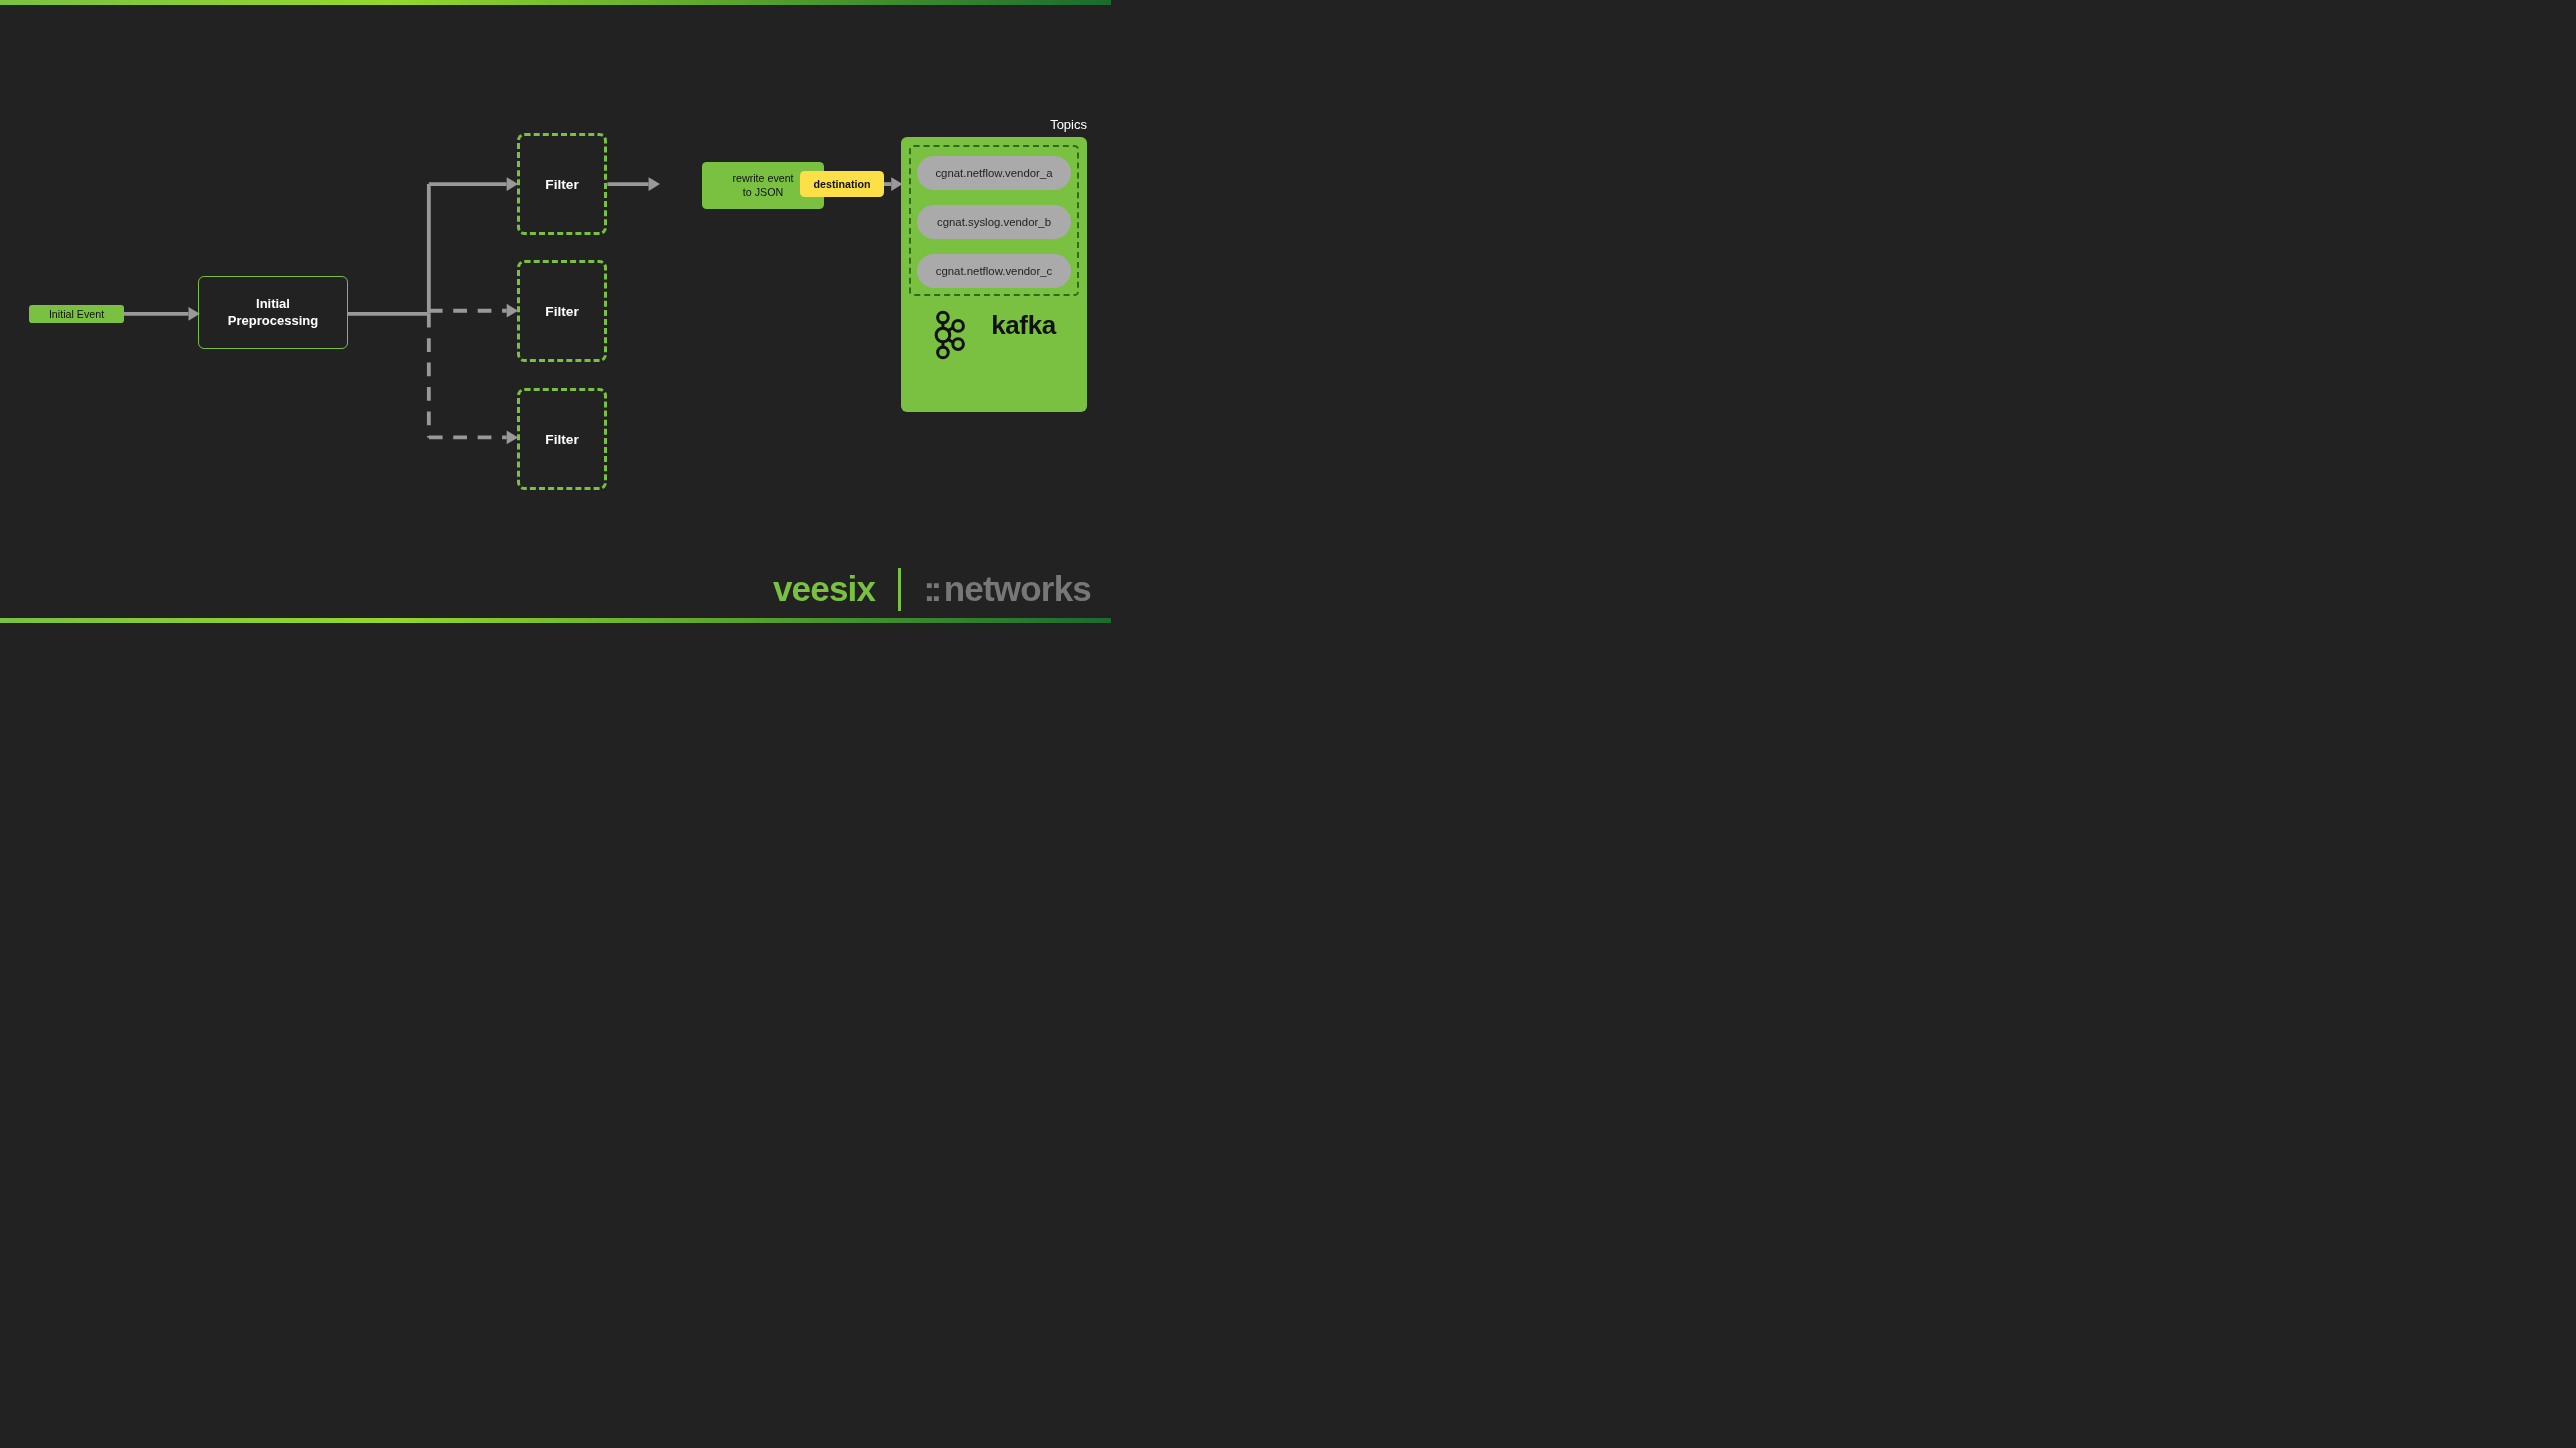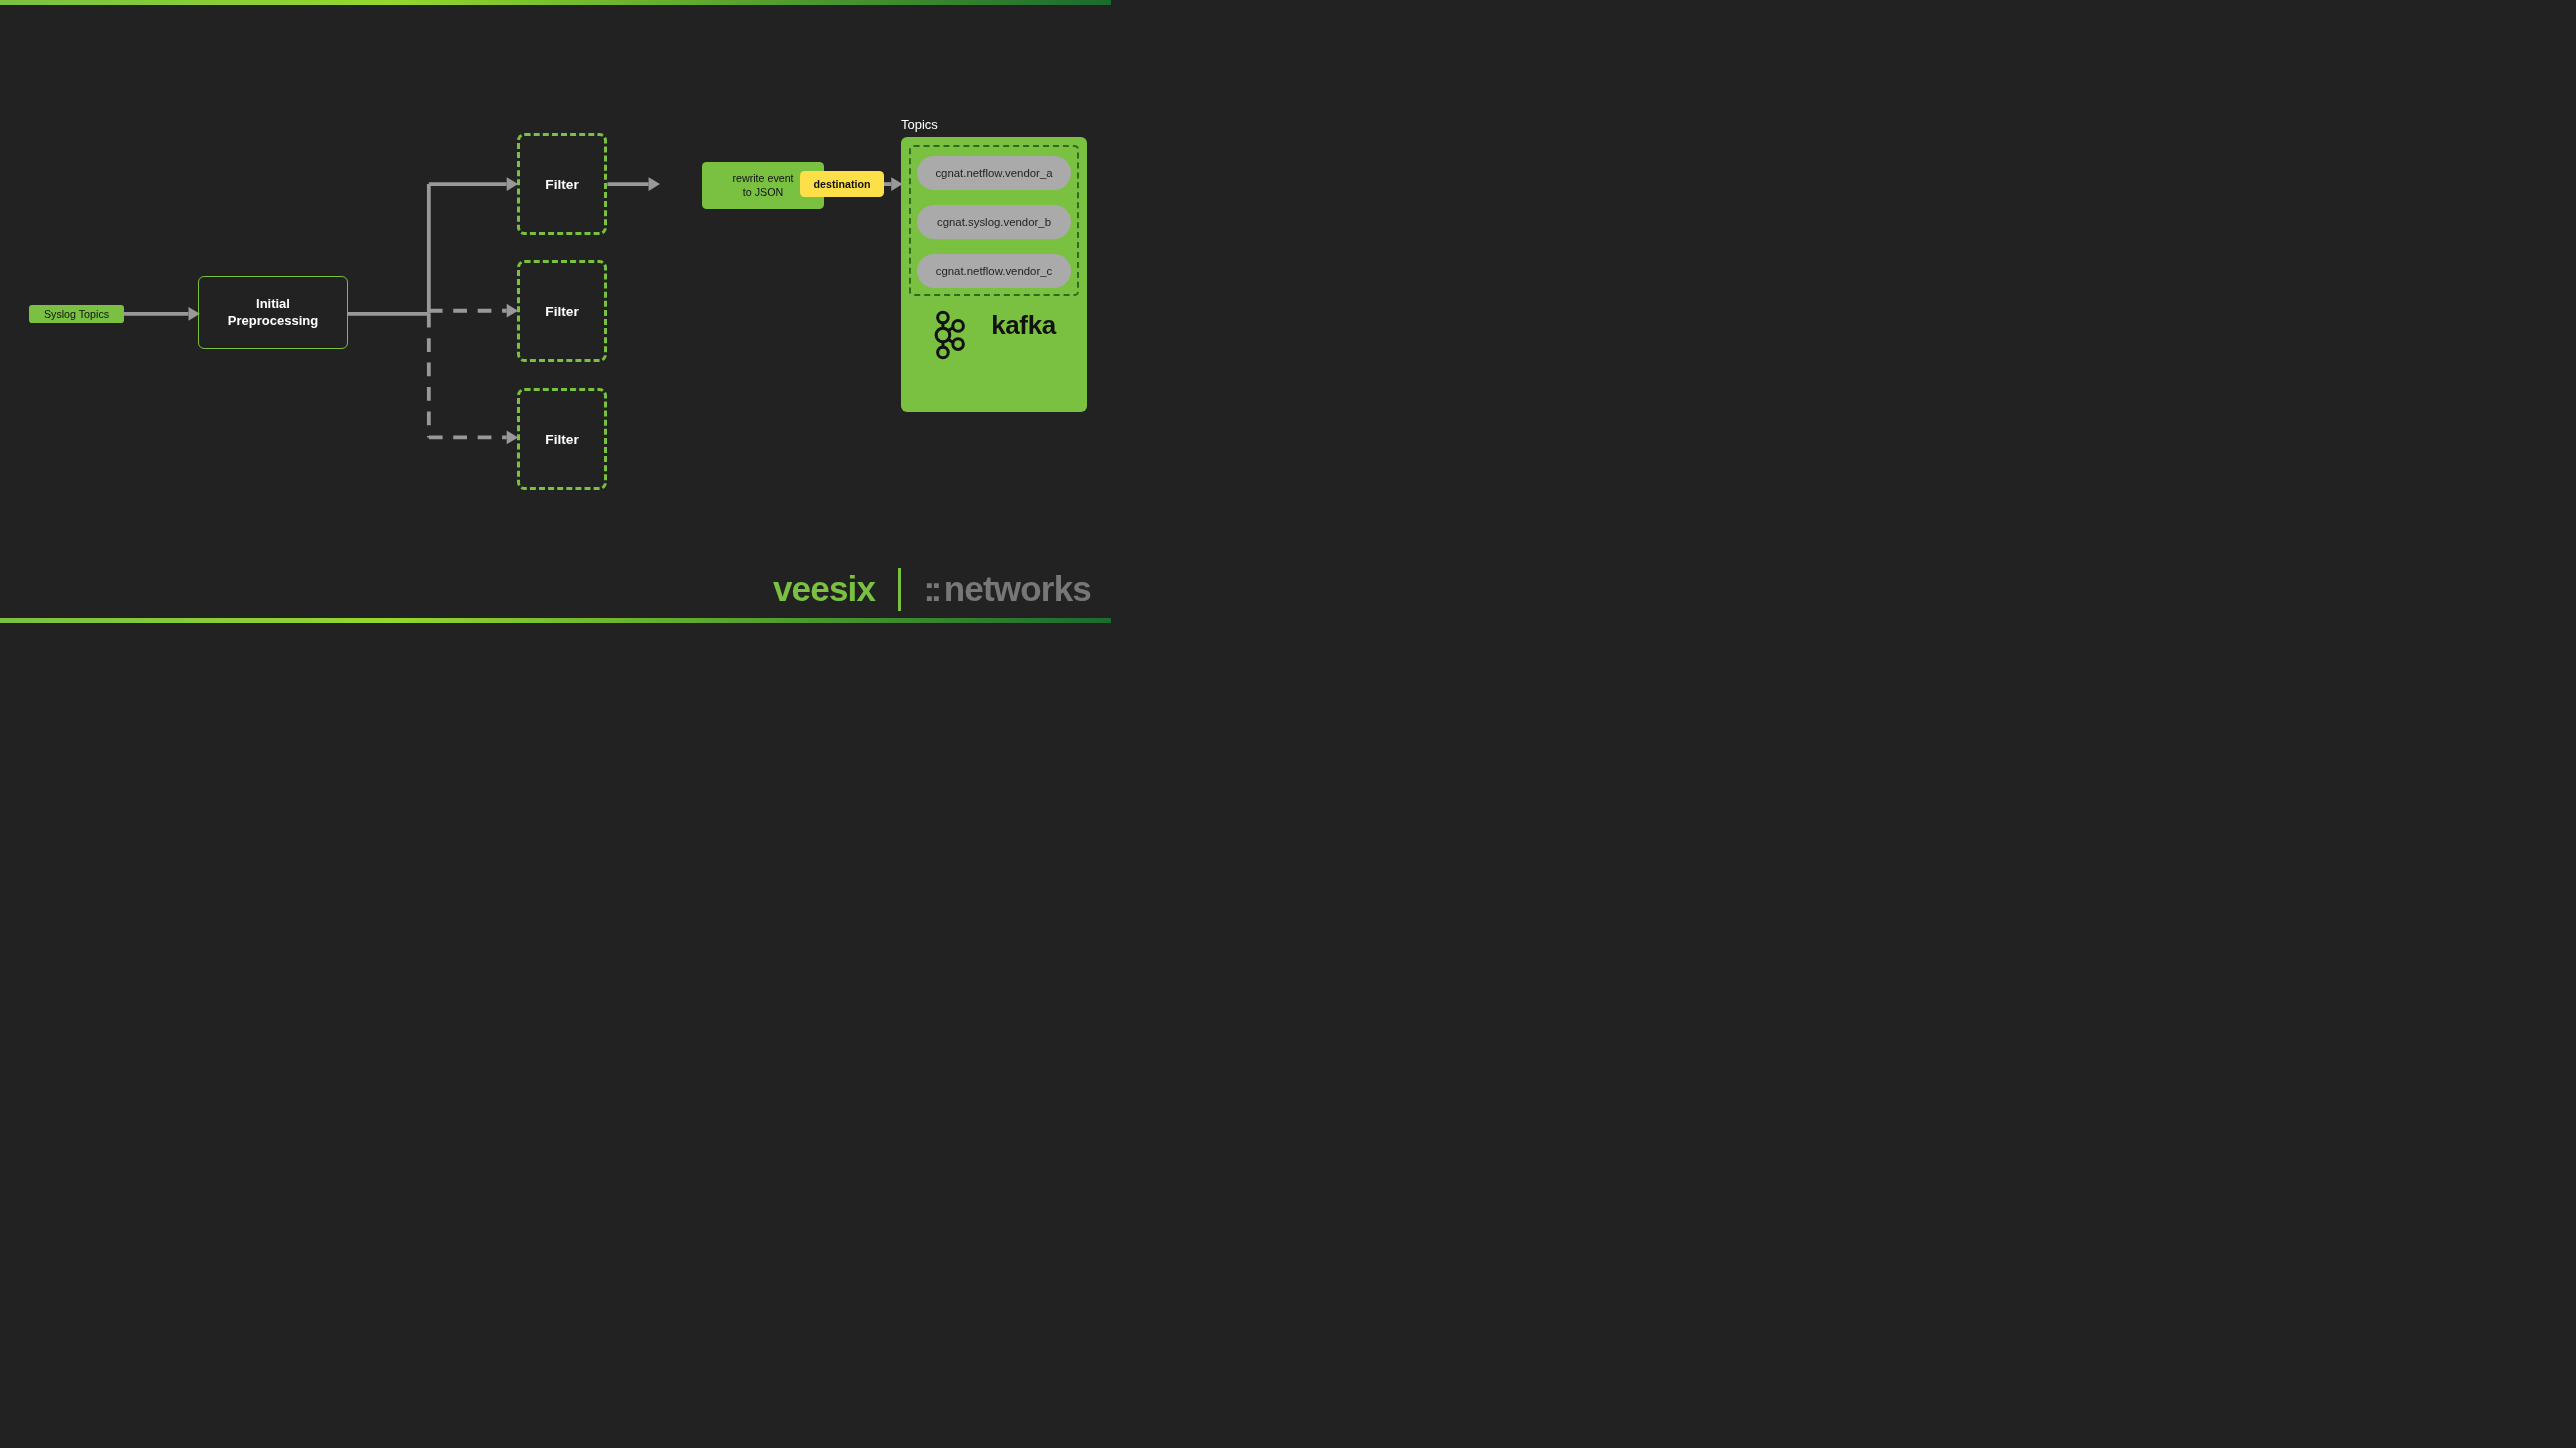--- a/index.html
+++ b/index.html
@@ -107,21 +107,21 @@
     display: flex;
     align-items: center;
     justify-content: center;
   }
 
   
   .topics-label {
     position: absolute;
     left: 901px; top: 117px;
     width: 186px;
-    text-align: left;
+    text-align: right;
     color: #fff;
     font-size: 13px;
     font-weight: 400;
   }
 
   
   .kafka-container {
     position: absolute;
     left: 901px; top: 137px;
     width: 186px; height: 275px;
@@ -238,21 +238,21 @@
     <polygon class="arrowhead" points="850,232 865,241 850,250"></polygon>
 
     <line class="stroke-solid" x1="1022" y1="241" x2="1036" y2="241"></line>
     <polygon class="arrowhead" points="1036,232 1051,241 1036,250"></polygon>
 
     <line class="stroke-solid" x1="1158" y1="241" x2="1168" y2="241"></line>
     <polygon class="arrowhead" points="1168,232 1183,241 1168,250"></polygon>
   </svg>
 
   <div class="syslog-event">
-    <span>Syslog Topics</span>
+    <span>Initial Event</span>
   </div>
 
   <div class="preproc">
     <span style="white-space:pre-line">Initial
 Preprocessing</span>
   </div>
 
   <div class="filter-box filter-1">
     <span>Filter</span>
   </div>

